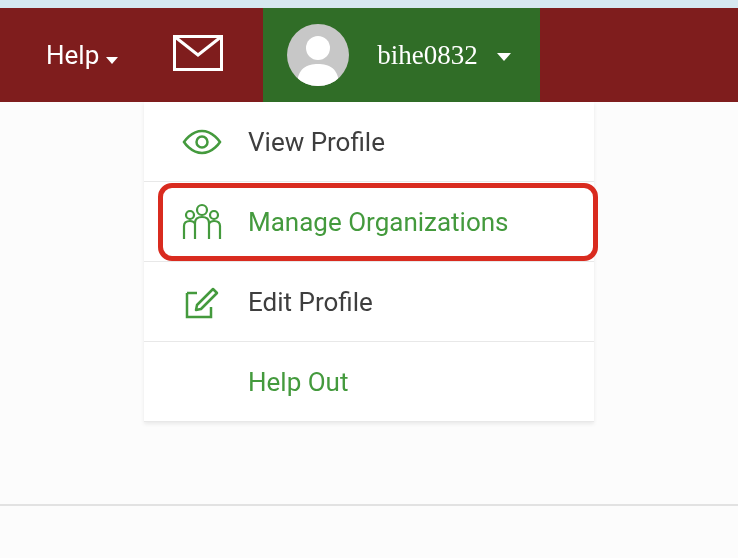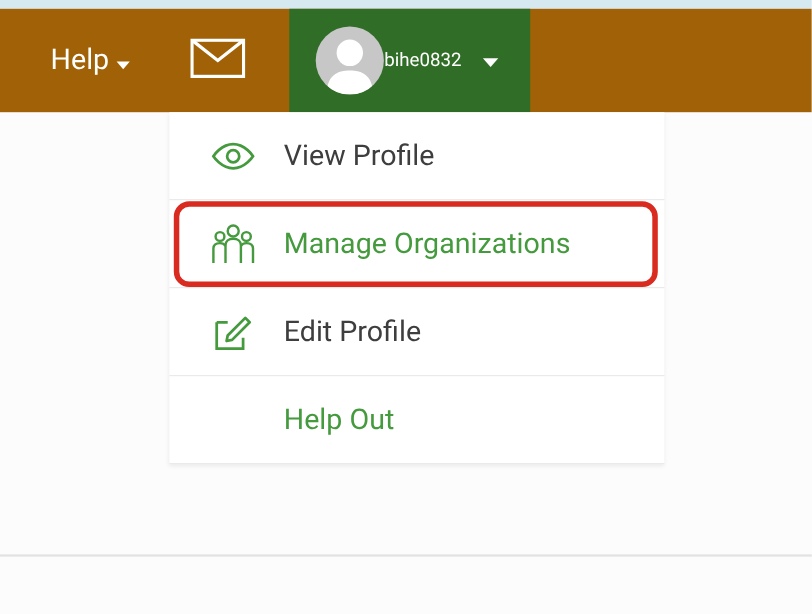--- a/index.html
+++ b/index.html
@@ -9,21 +9,21 @@
       height: 558px;
       background: #fcfcfc;
       overflow: hidden;
     }
     .top-accent {
       height: 8px;
       background: #d6e8f0;
     }
     .header {
       height: 94px;
-      background: #a16207;
+      background: #7f1d1d;
       display: flex;
       align-items: flex-start;
       color: #fff;
       position: relative;
     }
     .help-item {
       display: flex;
       align-items: center;
       padding: 0 18px 0 46px;
       height: 100%;
@@ -59,31 +59,33 @@
       border-radius: 50%;
       display: flex;
       align-items: flex-end;
       justify-content: center;
       overflow: hidden;
       position: relative;
     }
     .avatar svg { display: block; }
     .username {
       color: #fff;
-      font-size: 17px;
+      font-size: 27px;
       font-weight: 400;
+      margin-left: 28px;
+      font-family: Liberation Serif, serif;
     }
     .user-caret {
       margin-left: 18px;
       margin-top: 4px;
     }
     .dropdown {
       position: absolute;
       top: 102px;
-      left: 154px;
+      left: 144px;
       width: 450px;
       background: #fff;
       box-shadow: 0 2px 4px rgba(0,0,0,0.08);
     }
     .dropdown-item {
       display: flex;
       align-items: center;
       height: 80px;
       padding: 0 0 0 36px;
       border-bottom: 1px solid #e8e8e8;

